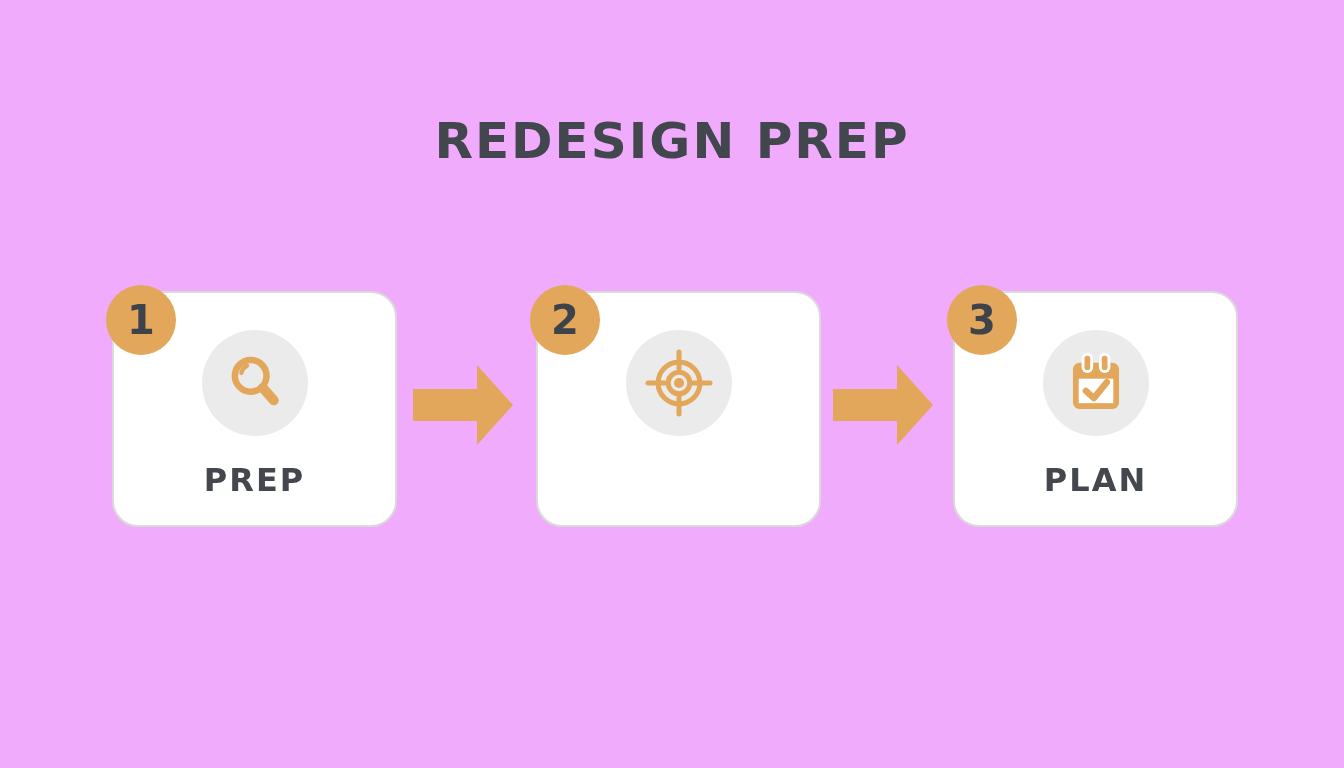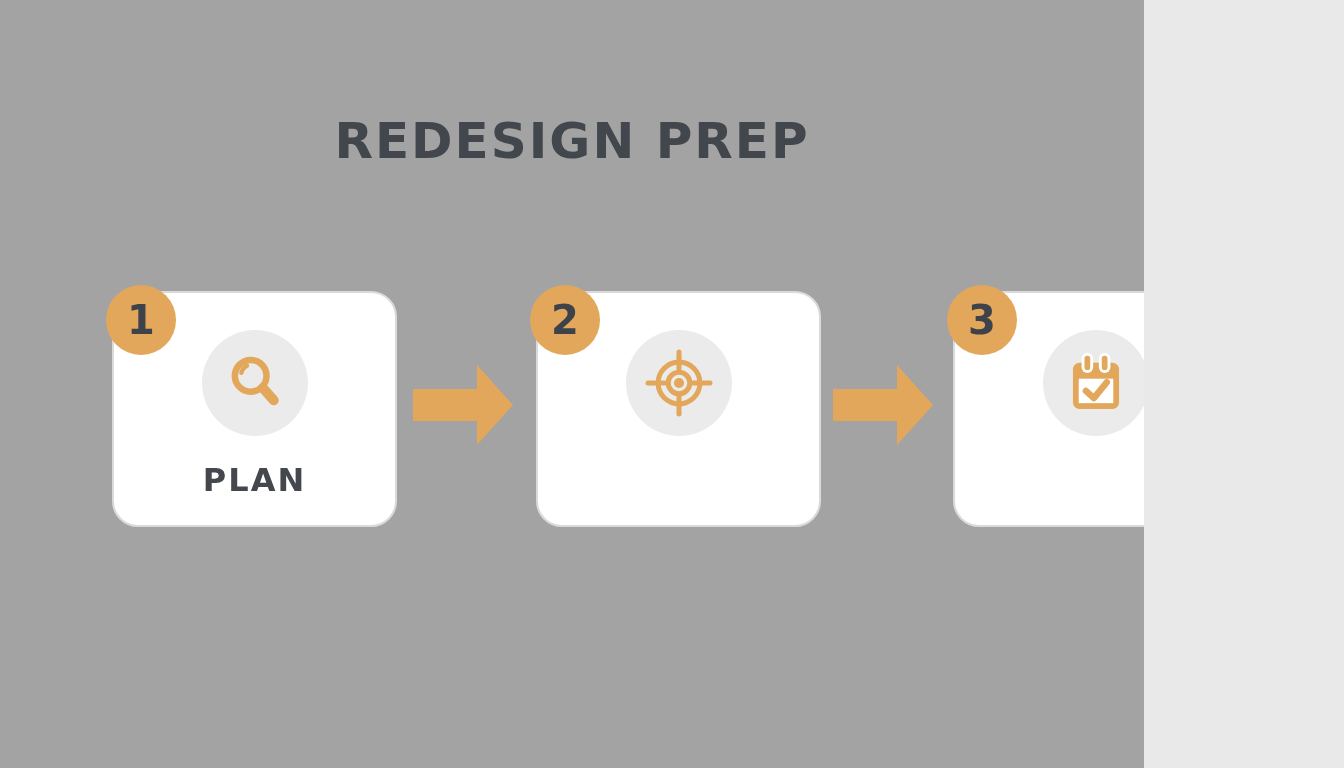--- a/index.html
+++ b/index.html
@@ -3,23 +3,23 @@
 <meta charset="utf-8">
 <style>
   html, body {
     margin: 0;
     padding: 0;
     background: #e9e9e9;
     font-family: "DejaVu Sans", "Liberation Sans", sans-serif;
   }
   .canvas {
     position: relative;
-    width: 1144px;
+    width: 1344px;
     height: 768px;
-    background: #a3a3a3;
+    background: #f0abfc;
     overflow: hidden;
   }
   .title {
     position: absolute;
     left: 0;
     top: 112px;
     width: 100%;
     text-align: center;
     font-size: 50px;
     font-weight: 800;
@@ -102,21 +102,21 @@
 
   <div class="step-card pos-1">
     <div class="badge">1</div>
     <div class="icon-circle">
       <svg viewBox="0 0 100 100">
         <circle cx="44" cy="40" r="22" fill="none" stroke="#e2a75a" stroke-width="9"></circle>
         <path d="M 31 36 A 15 15 0 0 1 39 26" fill="none" stroke="#e2a75a" stroke-width="6" stroke-linecap="round"></path>
         <line x1="61" y1="57" x2="76" y2="74" stroke="#e2a75a" stroke-width="14" stroke-linecap="round"></line>
       </svg>
     </div>
-    <div class="step-label">PLAN</div>
+    <div class="step-label">PREP</div>
   </div>
 
   <div class="flow-arrow pos-1">
     <svg viewBox="0 0 100 80">
       <polygon points="0,24 64,24 64,0 100,40 64,80 64,56 0,56" fill="#e2a75a"></polygon>
     </svg>
   </div>
 
   <div class="step-card pos-2">
     <div class="badge">2</div>
@@ -145,15 +145,16 @@
       <svg viewBox="0 0 100 100">
         <rect x="18" y="22" width="64" height="64" rx="9" fill="#e2a75a"></rect>
         <rect x="26" y="44" width="48" height="34" fill="#ffffff"></rect>
         <rect x="30" y="8" width="16" height="28" rx="8" fill="#ffffff"></rect>
         <rect x="54" y="8" width="16" height="28" rx="8" fill="#ffffff"></rect>
         <rect x="34" y="12" width="8" height="20" rx="4" fill="#e2a75a"></rect>
         <rect x="58" y="12" width="8" height="20" rx="4" fill="#e2a75a"></rect>
         <path d="M 36 61 L 47 71 L 65 49" fill="none" stroke="#e2a75a" stroke-width="9" stroke-linecap="round" stroke-linejoin="round"></path>
       </svg>
     </div>
+    <div class="step-label">PLAN</div>
   </div>
 
 </div>
 
 </body></html>

